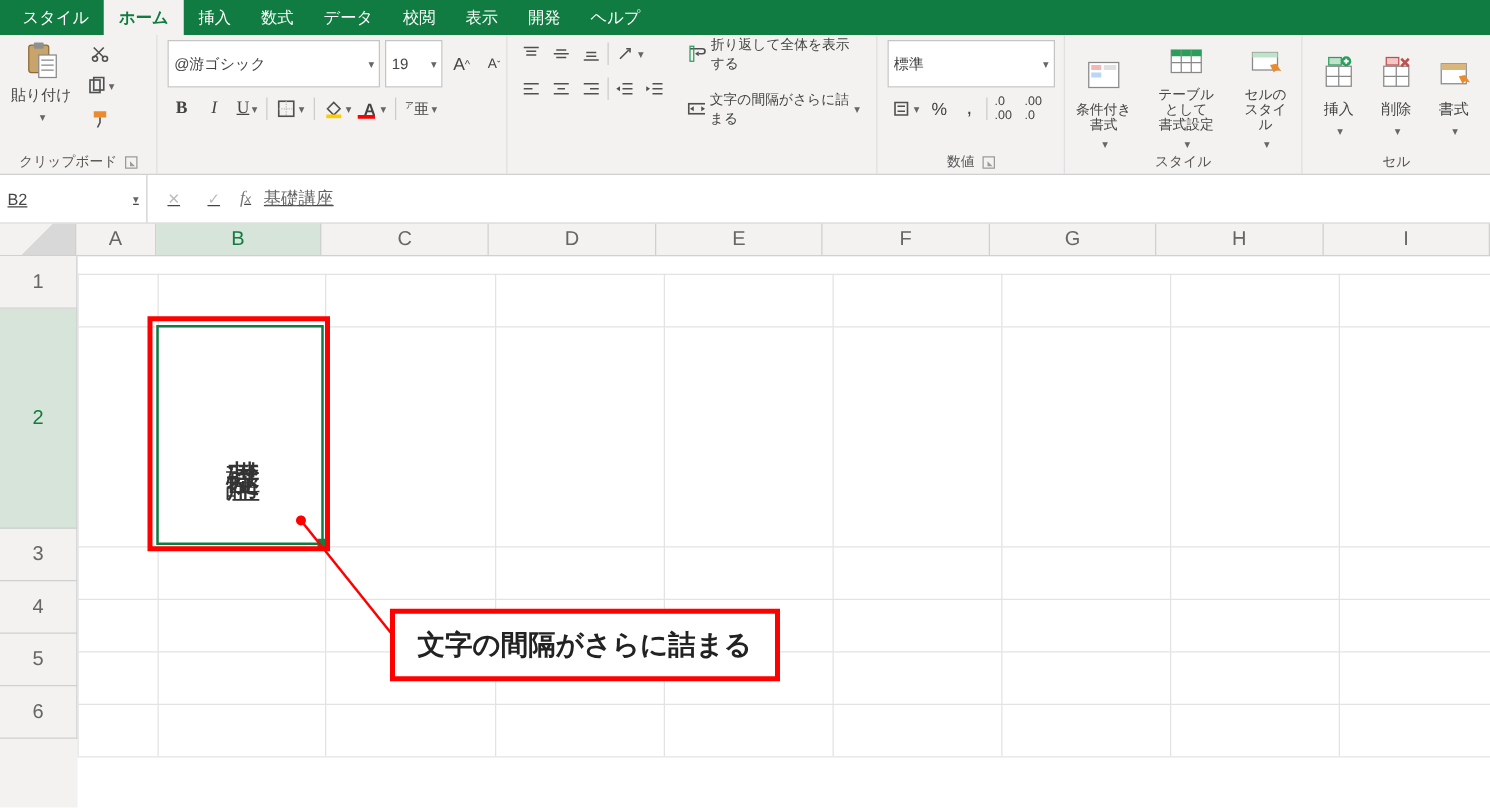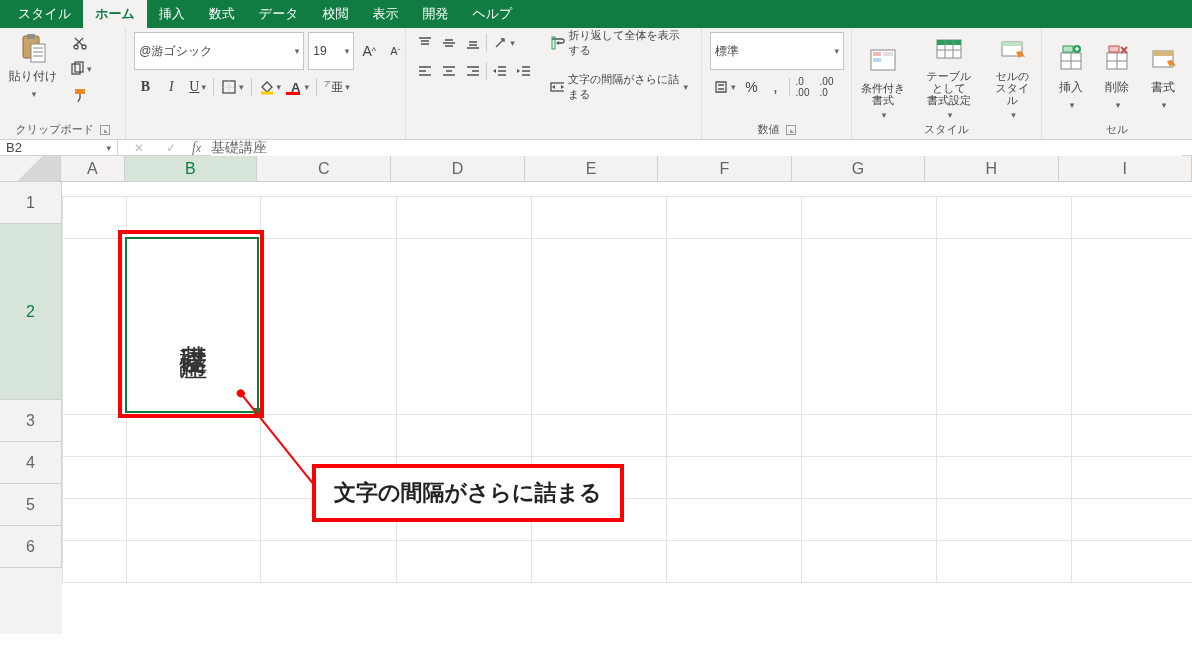--- a/index.html
+++ b/index.html
@@ -35,21 +35,21 @@
 
   .row { display:flex; align-items:center; gap:2px;}
   .stack { display:flex; flex-direction:column; gap:4px;}
 
   
   svg .s { stroke:#505050; stroke-width:1.3; fill:none; }
   svg .f { fill:#505050; }
   svg .or { fill:#eb8b2d;}
 
   
-  .fbar { height:16px; border-bottom:1px solid #d0d0d0; display:flex; align-items:stretch; background:#fff;}
+  .fbar { height:39px; border-bottom:1px solid #d0d0d0; display:flex; align-items:stretch; background:#fff;text-decoration:underline;}
   .namebox{ width:118px; border-right:1px solid #d0d0d0; display:flex; align-items:center; justify-content:space-between; padding:0 6px; font-size:13px;}
   .fbar .fxarea{ display:flex; align-items:center; gap:10px; padding:0 10px; flex:1;}
   .fxbtn{ color:#777; font-style:italic; font-family:'Times New Roman',serif; font-size:14px;}
   .fbar input { border:none; outline:none; font-size:14px; flex:1; color:#666;}
 
   
   .sheet{ position:relative; }
   .colheads{ display:flex; height:26px; background:#f3f2f1; border-bottom:1px solid #d0d0d0;}
   .corner{ width:62px; border-right:1px solid #d0d0d0; background:linear-gradient(135deg,#f3f2f1 50%,#d8d8d8 50%);}
   .colhead{ border-right:1px solid #d0d0d0; display:flex; align-items:center; justify-content:center; font-size:16px; color:#666;}

